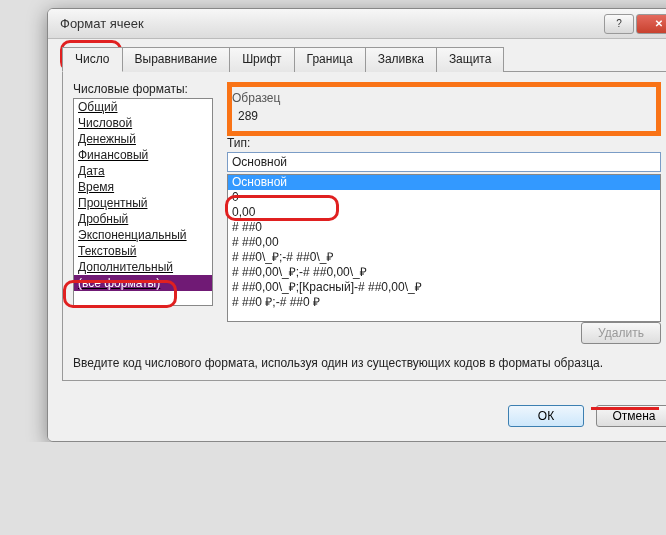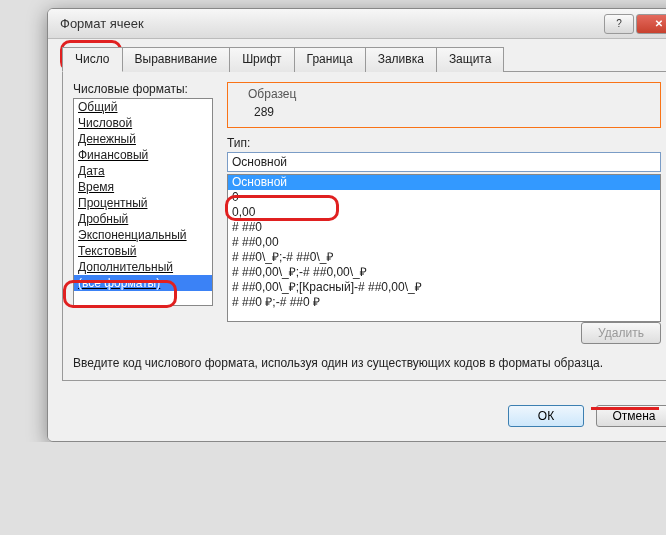--- a/index.html
+++ b/index.html
@@ -22,23 +22,23 @@
 .tab-panel { border: 1px solid #999; border-top: none; padding: 10px; background: #f0f0f0; }
 
 .row { display: flex; gap: 14px; }
 .col-left { width: 140px; }
 .col-right { flex: 1; }
 
 .label { color: #222; margin-bottom: 2px; }
 
 .listbox { border: 1px solid #888; background: #fff; height: 208px; overflow-y: scroll; text-decoration: underline; }
 .listbox .item { padding: 1px 4px; cursor: pointer; color: #222; white-space: nowrap; }
-.listbox .item.selected { background: #3b82f6; color: #fff; }
+.listbox .item.selected { background: #701a75; color: #fff; }
 
-.sample-box { border: 1px solid #f97316; background: #f0f0f0; padding: 4px 8px 8px 20px; margin-bottom: 8px; }
+.sample-box { border: 5px solid #f97316; background: #f0f0f0; padding: 4px 8px 8px 0; }
 .sample-label { color: #555; margin-bottom: 4px; }
 .sample-val { padding-left: 6px; color: #222; }
 
 .type-input { width: 100%; border: 1px solid #7a9cc6; background: #fff; padding: 2px 4px; margin-bottom: 2px; color: #222; height: 20px; }
 
 .typelist { border: 1px solid #888; background: #fff; height: 148px; overflow-y: scroll; }
 .typelist .titem { padding: 0 4px; cursor: pointer; color: #222; font-size: 12px; line-height: 15px; white-space: nowrap; }
 .typelist .titem.selected { background: #3399ff; color: #fff; }
 
 .btn-row { display: flex; justify-content: flex-end; }

